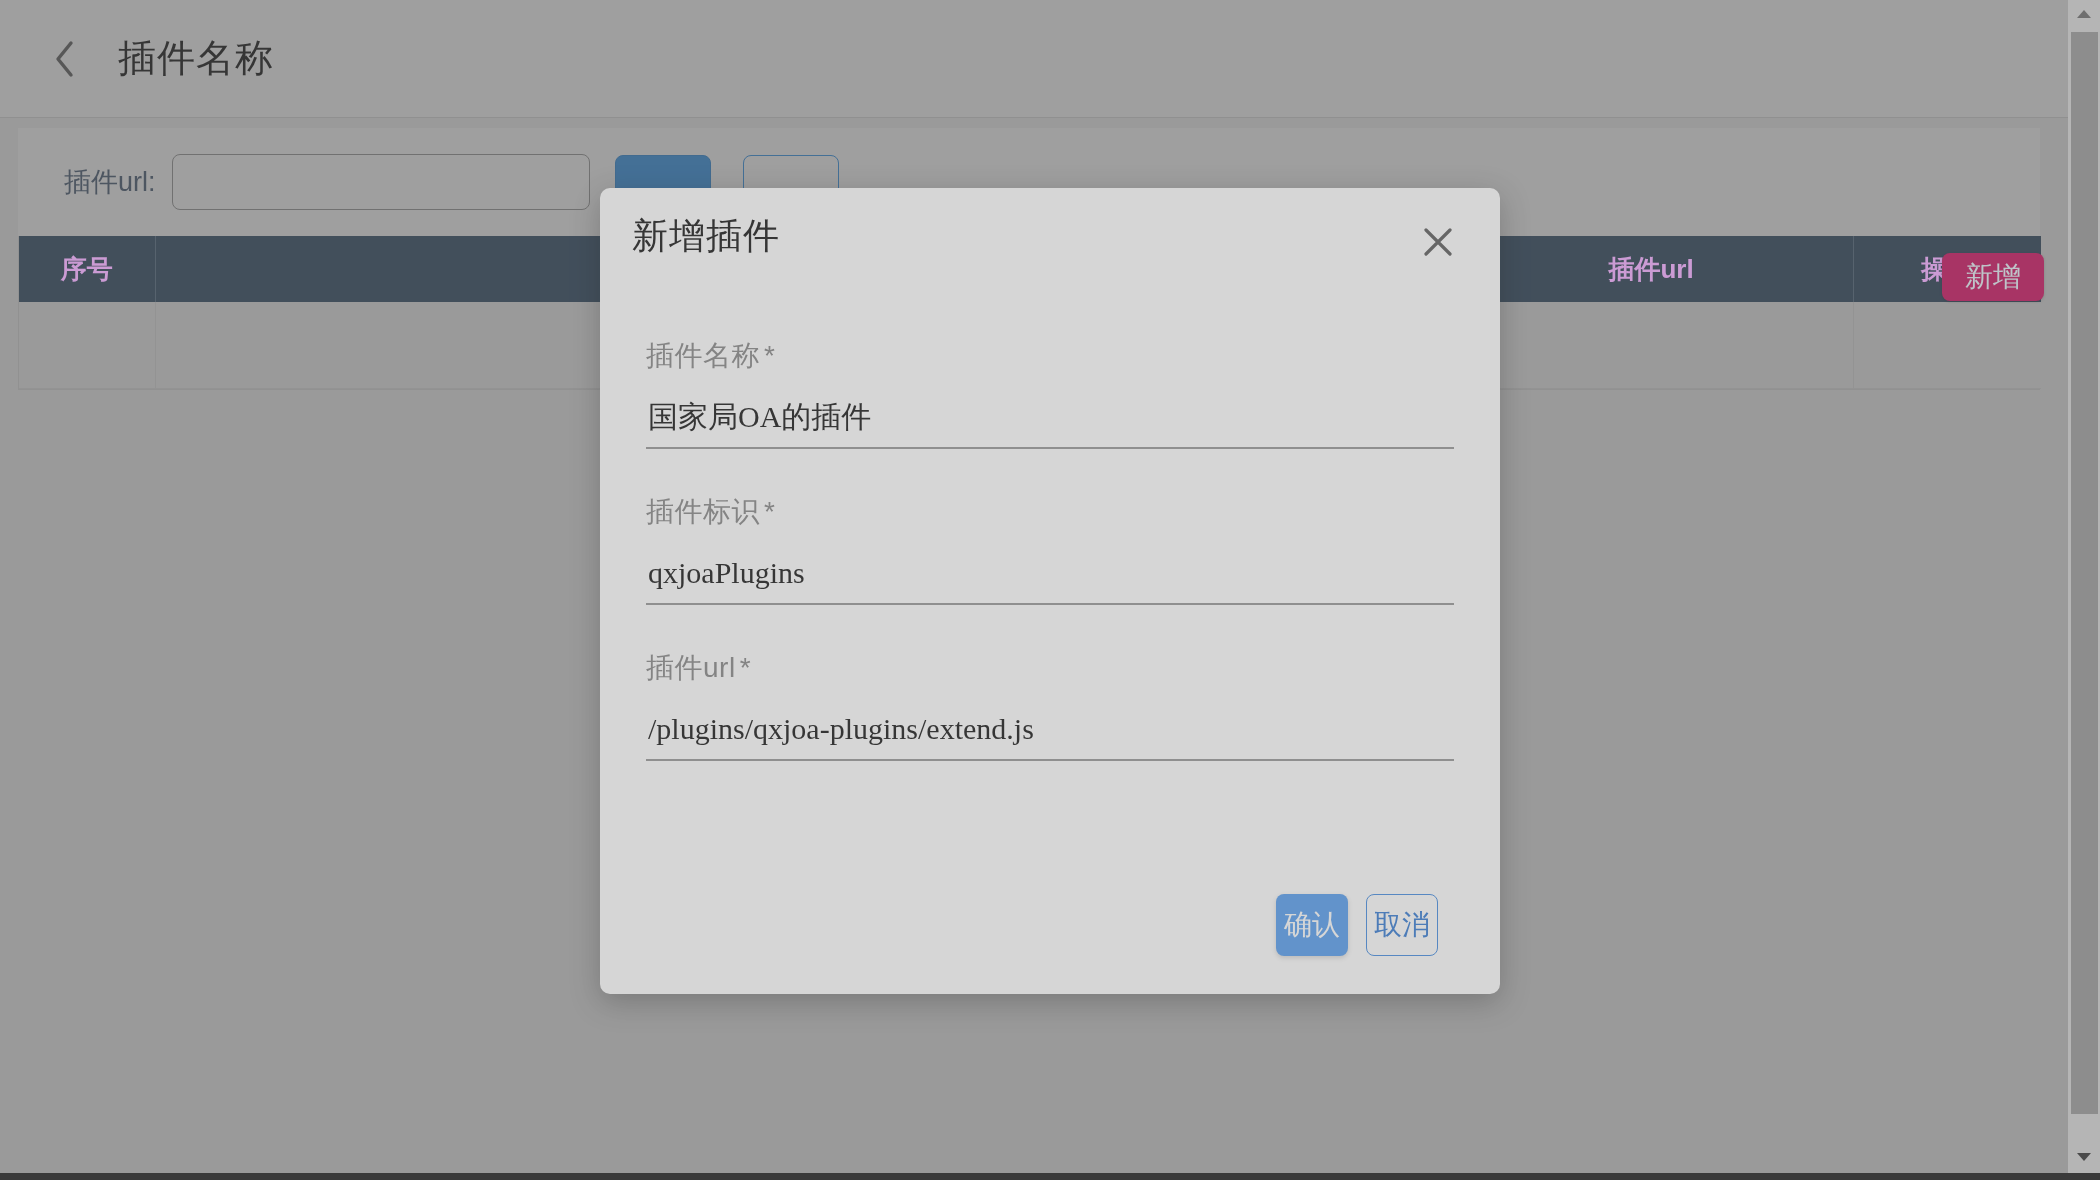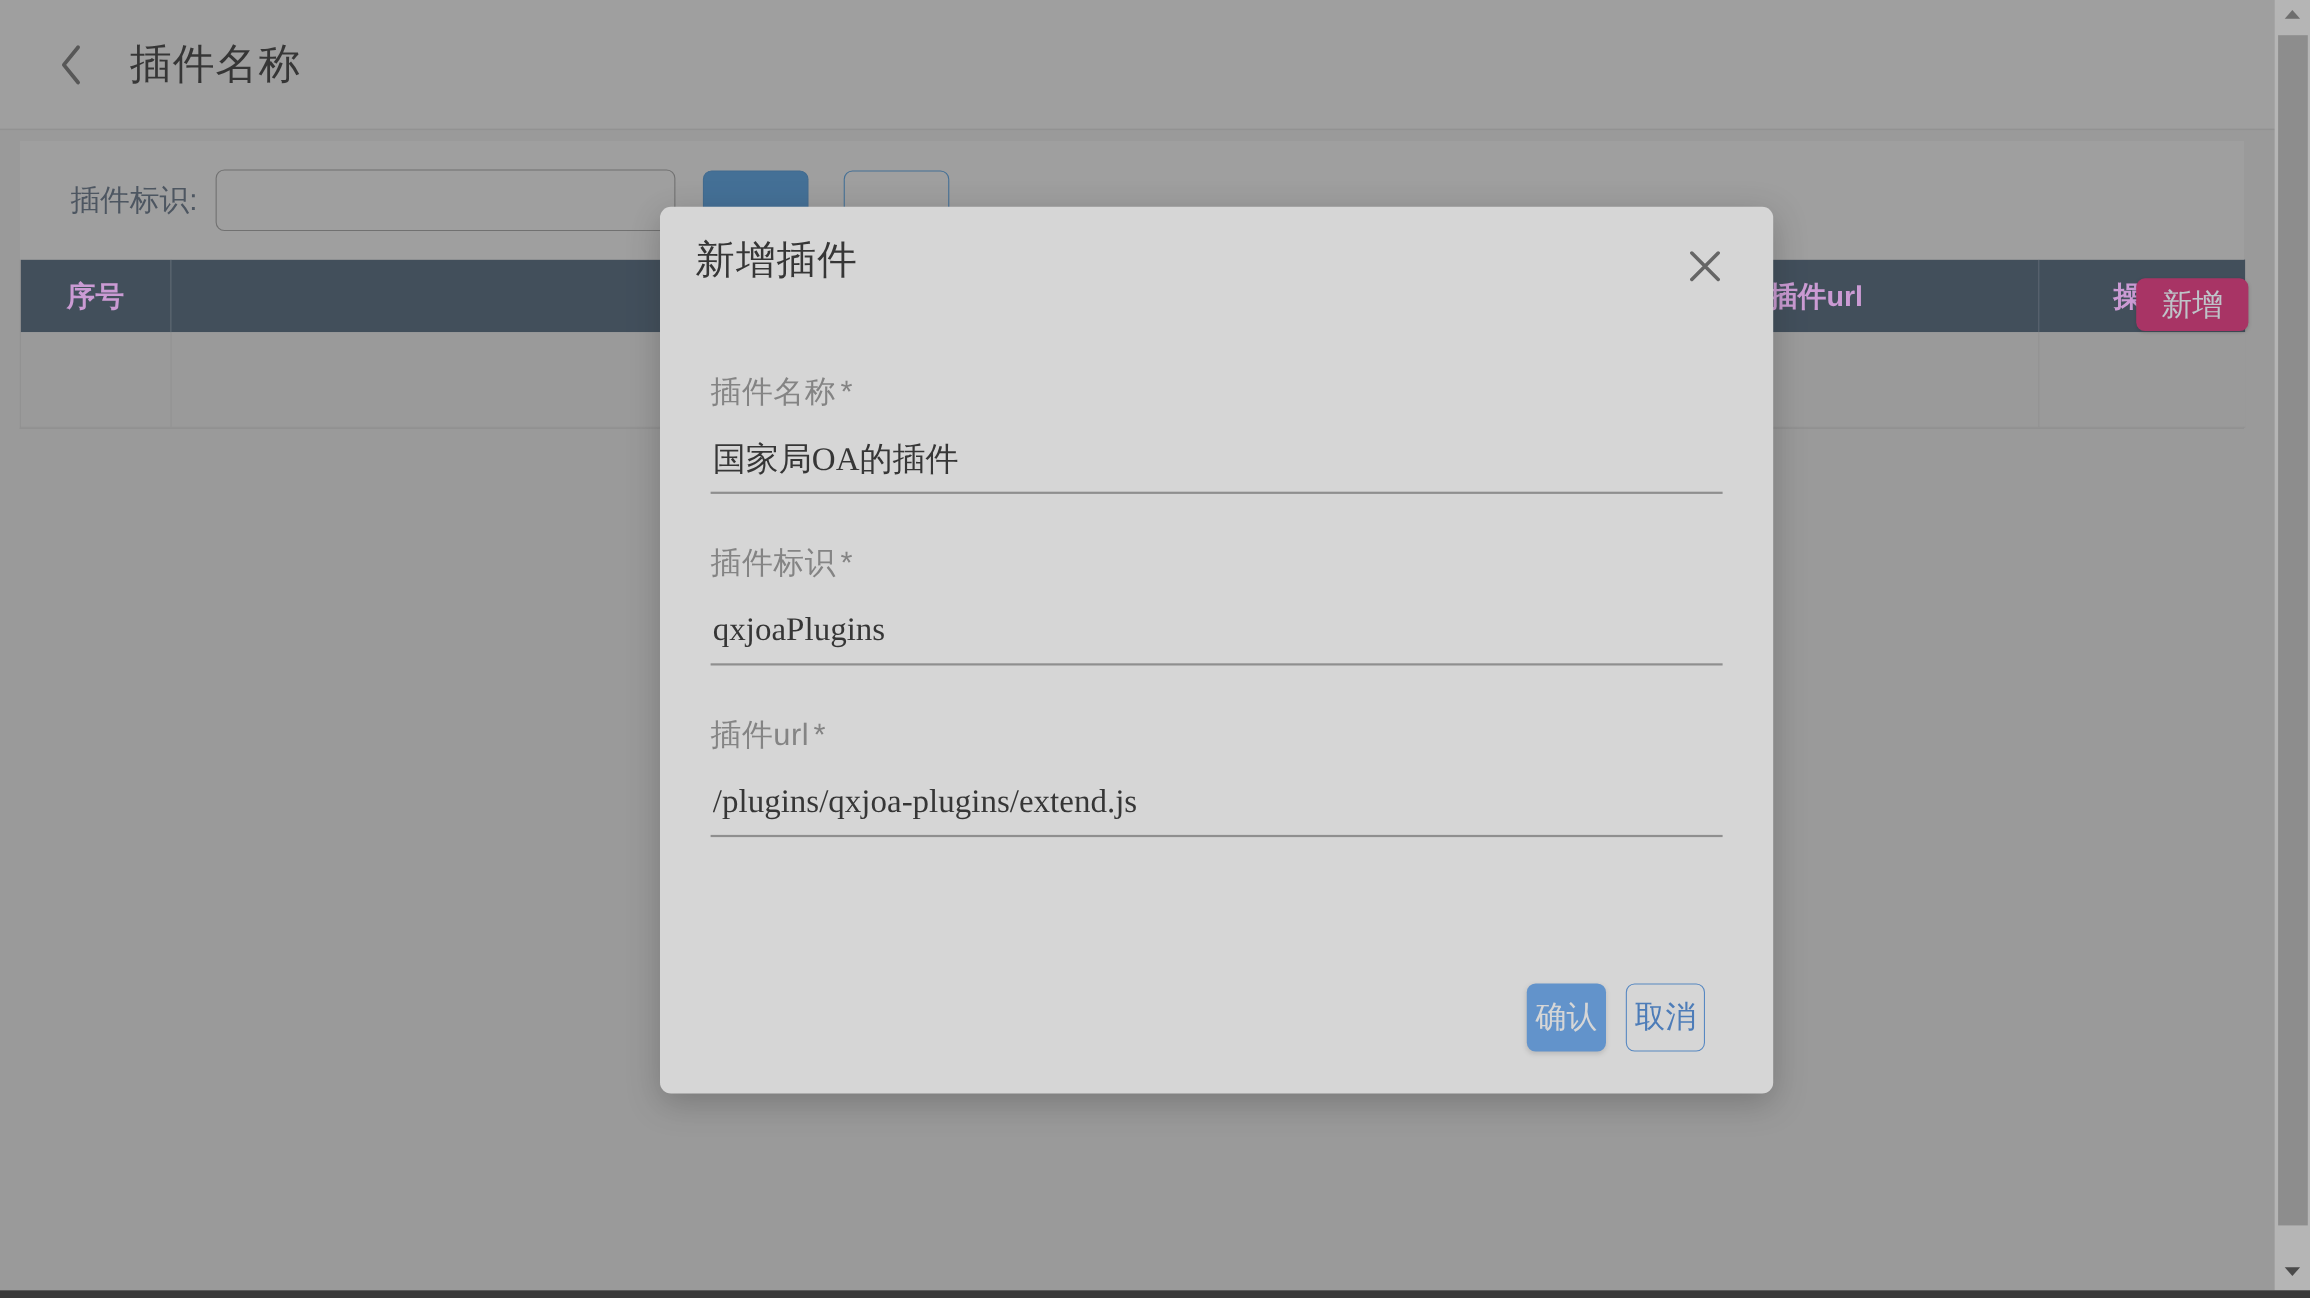--- a/index.html
+++ b/index.html
@@ -188,21 +188,21 @@
     width: 2068px;
     height: 1173px;
     background: rgba(120,120,120,0.30);
     z-index: 10;
   }
 
   .modal {
     position: absolute;
     left: 600px;
     top: 188px;
-    width: 1012px;
+    width: 900px;
     height: 806px;
     background: #ffffff;
     border-radius: 10px;
     box-shadow: 0 8px 30px rgba(0,0,0,0.28);
     overflow: hidden;
   }
 
   .modal-header {
     position: relative;
     height: 96px;
@@ -355,21 +355,21 @@
         </svg>
       </span>
     </div>
     <div class="page-title">插件名称</div>
   </div>
 
   <div class="content-area">
     <div class="panel">
 
       <div class="toolbar">
-        <span class="search-label">插件标识:</span>
+        <span class="search-label">插件url:</span>
         <input class="search-input" type="text" placeholder="" style="">
         <button class="btn btn-primary-solid"></button>
         <button class="btn btn-primary-outline"></button>
       </div>
 
       <div class="table-shell">
         <table class="data-table">
           <colgroup>
             <col style="width:136px">
             <col style="width:1294px">

